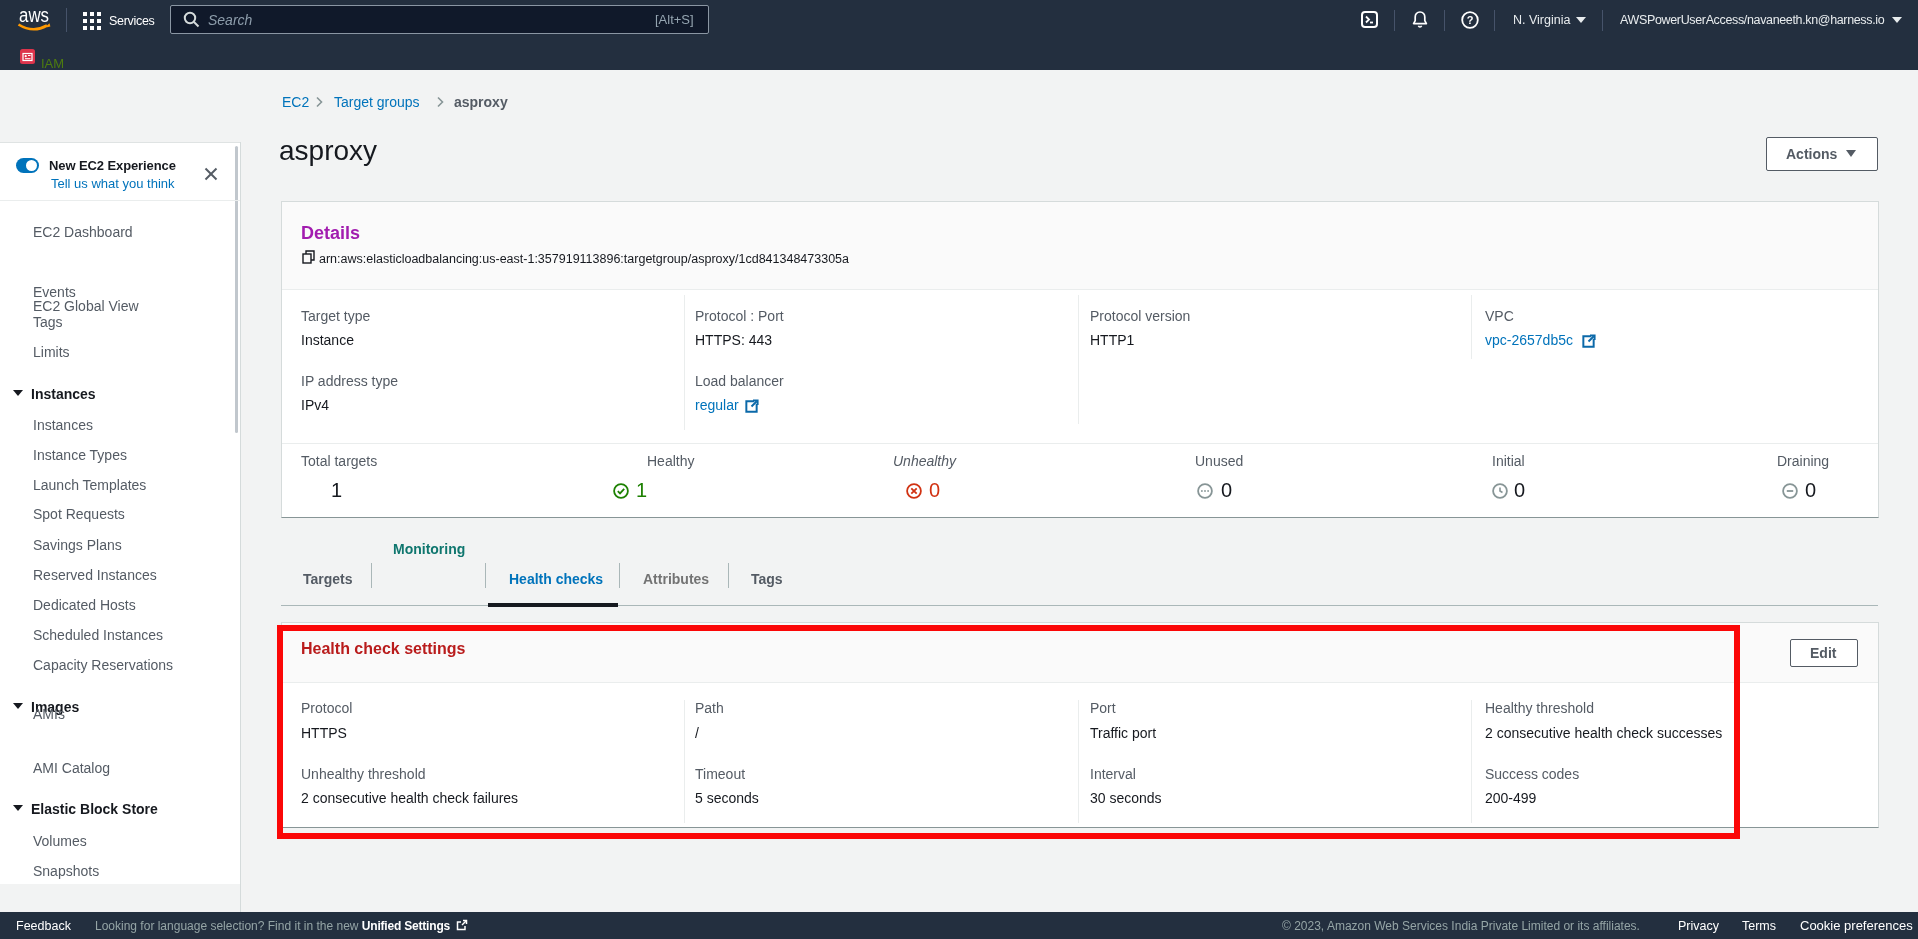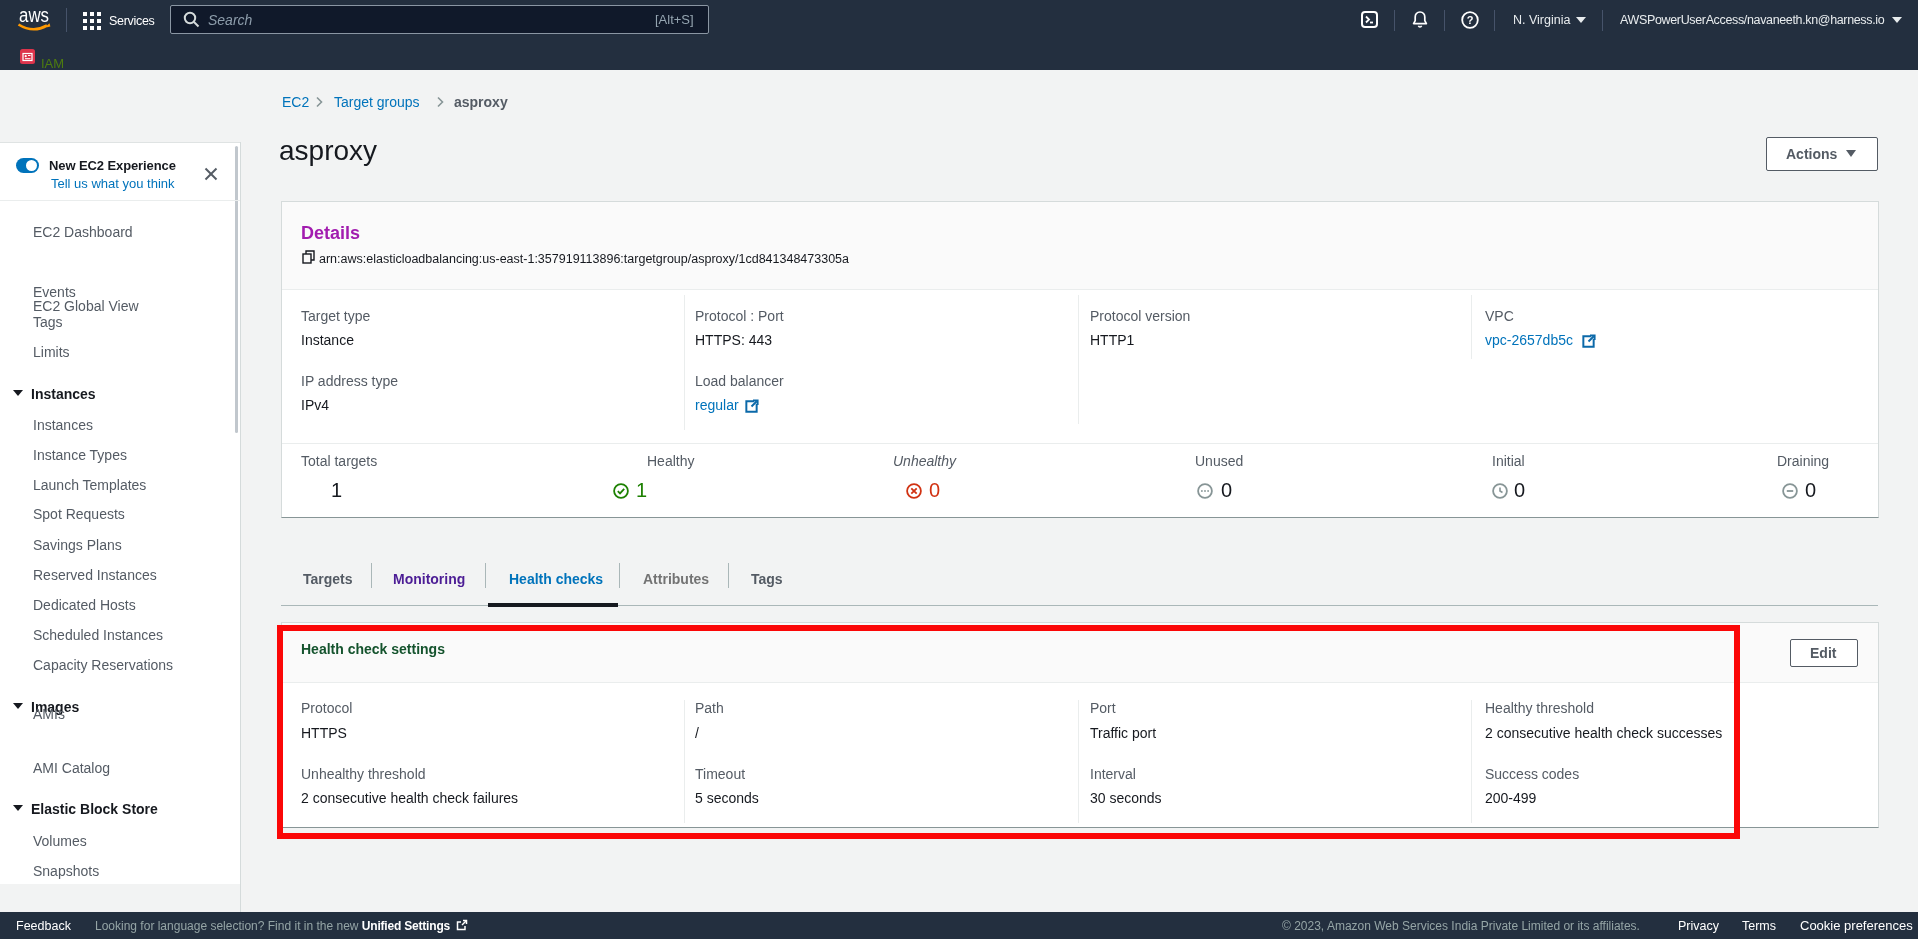--- a/index.html
+++ b/index.html
@@ -207,33 +207,33 @@
 
 <div class="abs lbl" style="left:1777px;top:451px;">Draining</div>
 <svg class="abs" style="left:1782px;top:483px;" width="16" height="16" viewBox="0 0 16 16">
   <circle cx="8" cy="8" r="6.9" fill="none" stroke="#879596" stroke-width="1.8"></circle>
   <line x1="4.8" y1="8" x2="11.2" y2="8" stroke="#879596" stroke-width="1.8"></line>
 </svg>
 <div class="abs" style="left:1805px;top:480px;font-size:20px;color:#16191f;line-height:20px;">0</div>
 
 <div class="abs" style="left:303px;top:569px;font-size:14px;font-weight:bold;color:#545b64;line-height:20px;">Targets</div>
 <div class="abs" style="left:371px;top:563px;width:1px;height:25px;background:#aab7b8;"></div>
-<div class="abs" style="left:393px;top:569px;font-size:14px;font-weight:bold;color:#4c1d95;line-height:20px;">Monitoring</div>
+<div class="abs" style="left:393px;top:539px;font-size:14px;font-weight:bold;color:#0f766e;line-height:20px;">Monitoring</div>
 <div class="abs" style="left:485px;top:563px;width:1px;height:25px;background:#aab7b8;"></div>
 <div class="abs" style="left:509px;top:569px;font-size:14px;font-weight:bold;color:#0073bb;line-height:20px;">Health checks</div>
 <div class="abs" style="left:619px;top:563px;width:1px;height:25px;background:#aab7b8;"></div>
 <div class="abs" style="left:643px;top:569px;font-size:14px;font-weight:bold;color:#737373;line-height:20px;">Attributes</div>
 <div class="abs" style="left:728px;top:563px;width:1px;height:25px;background:#aab7b8;"></div>
 <div class="abs" style="left:751px;top:569px;font-size:14px;font-weight:bold;color:#545b64;line-height:20px;">Tags</div>
 <div class="abs" style="left:281px;top:605px;width:1597px;height:1px;background:#aab7b8;"></div>
 <div class="abs" style="left:488px;top:603px;width:130px;height:4px;background:#16191f;"></div>
 
 <div class="abs" style="left:281px;top:622px;width:1598px;height:206px;background:#ffffff;border:1px solid #d5dbdb;border-bottom:1px solid #879596;"></div>
 <div class="abs" style="left:282px;top:623px;width:1596px;height:60px;background:#fafafa;border-bottom:1px solid #eaeded;"></div>
-<div class="abs" style="left:301px;top:637px;font-size:14px;font-weight:bold;color:#14532d;line-height:24px;">Health check settings</div>
+<div class="abs" style="left:301px;top:637px;font-size:16px;font-weight:bold;color:#b91c1c;line-height:24px;">Health check settings</div>
 <div class="abs" style="left:1790px;top:639px;width:68px;height:28px;background:#ffffff;border:1px solid #545b64;border-radius:2px;"></div>
 <div class="abs" style="left:1810px;top:643px;font-size:14px;font-weight:bold;color:#545b64;line-height:20px;">Edit</div>
 
 <div class="abs vline" style="left:684px;top:700px;height:123px;"></div>
 <div class="abs vline" style="left:1078px;top:700px;height:123px;"></div>
 <div class="abs vline" style="left:1471px;top:700px;height:123px;"></div>
 
 <div class="abs lbl" style="left:301px;top:698px;">Protocol</div>
 <div class="abs val" style="left:301px;top:723px;">HTTPS</div>
 <div class="abs lbl" style="left:301px;top:764px;">Unhealthy threshold</div>

